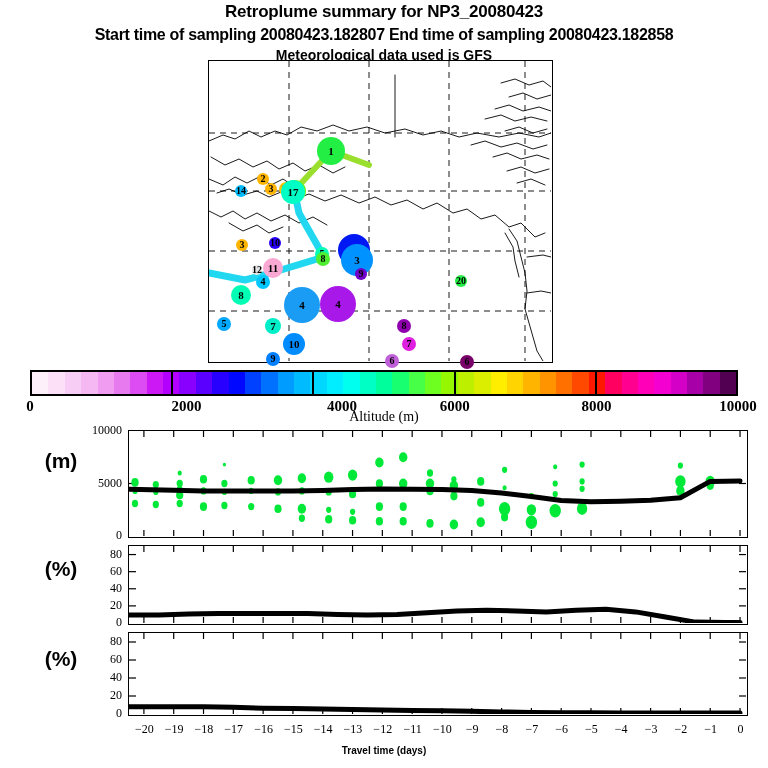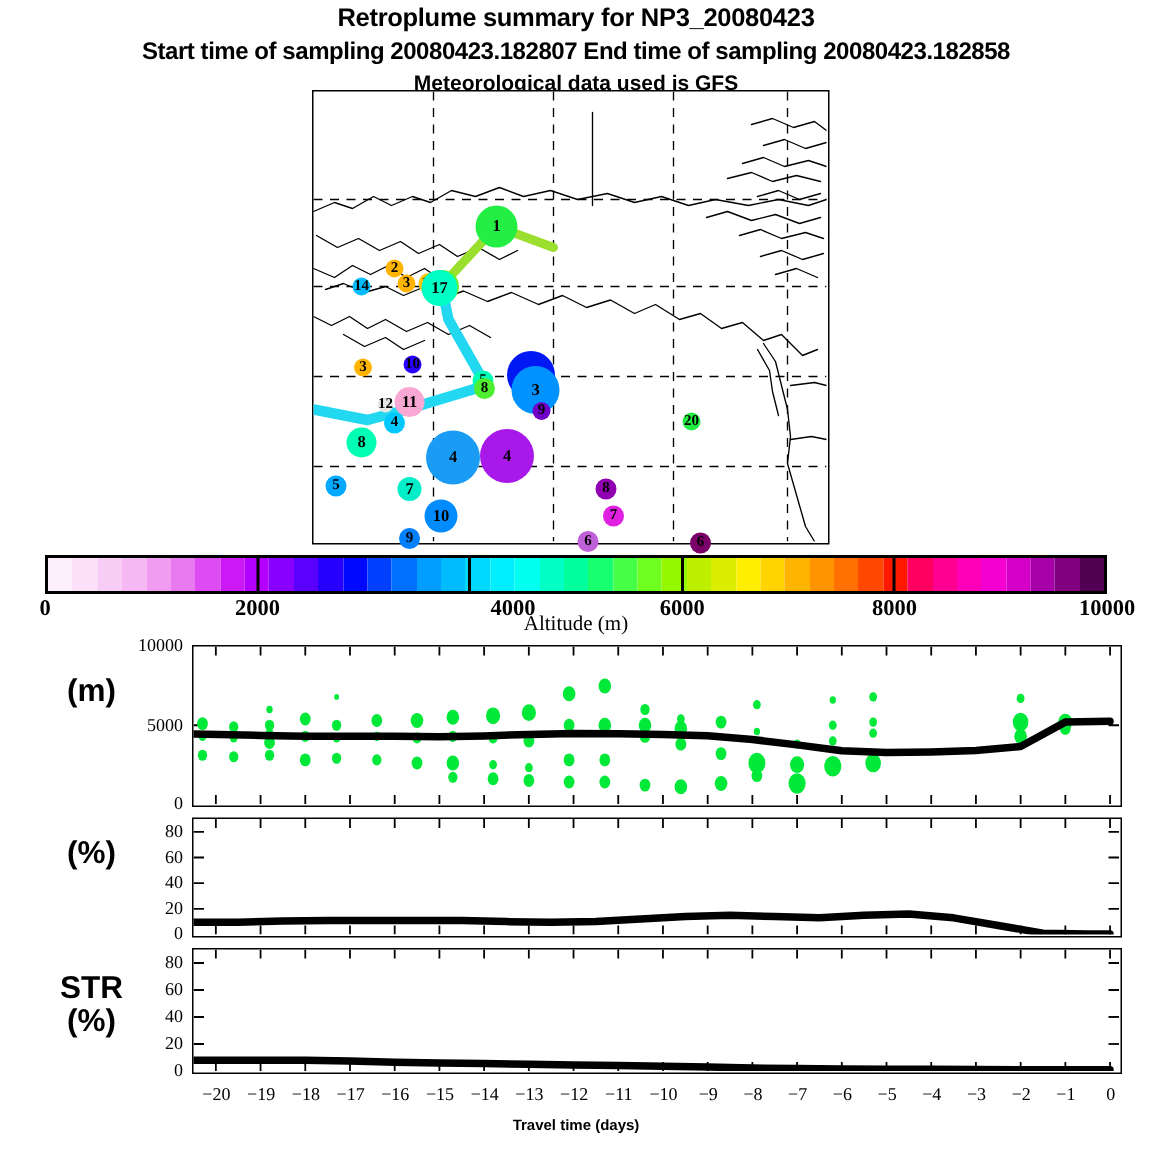--- a/index.html
+++ b/index.html
@@ -245,21 +245,21 @@
     <i style="background: rgb(255, 0, 184);"></i>
     <i style="background: rgb(244, 0, 208);"></i>
     <i style="background: rgb(212, 0, 200);"></i>
     <i style="background: rgb(168, 0, 168);"></i>
     <i style="background: rgb(128, 0, 128);"></i>
     <i style="background: rgb(82, 0, 82);"></i>
   </div>
 <div id="cbar-ticks">
     <div class="cb-lab" style="left: 0px; width: 60px; text-align: center;">0</div>
     <div class="cb-sep" style="left: 170.6px;"></div>
-    <div class="cb-lab" style="left: 141.6px; width: 60px; text-align: center;">2000</div>
+    <div class="cb-lab" style="left: 141.6px; width: 60px; text-align: right;">2000</div>
     <div class="cb-sep" style="left: 312.2px;"></div>
     <div class="cb-lab" style="left: 297px; width: 60px; text-align: right;">4000</div>
     <div class="cb-sep" style="left: 453.8px;"></div>
     <div class="cb-lab" style="left: 424.8px; width: 60px; text-align: center;">6000</div>
     <div class="cb-sep" style="left: 595.4px;"></div>
     <div class="cb-lab" style="left: 566.4px; width: 60px; text-align: center;">8000</div>
     <div class="cb-lab" style="left: 708px; width: 60px; text-align: center;">10000</div>
   </div>
 <div class="abs" id="cbar-title">Altitude (m)</div>
 
@@ -444,21 +444,20 @@
       <line y1="42.77777777777778" y2="42.77777777777778" x1="617" x2="610" stroke="#000" stroke-width="1.2"></line>
       <line y1="25.66666666666667" y2="25.66666666666667" x1="0" x2="7" stroke="#000" stroke-width="1.2"></line>
       <line y1="25.66666666666667" y2="25.66666666666667" x1="617" x2="610" stroke="#000" stroke-width="1.2"></line>
       <line y1="8.555555555555557" y2="8.555555555555557" x1="0" x2="7" stroke="#000" stroke-width="1.2"></line>
       <line y1="8.555555555555557" y2="8.555555555555557" x1="617" x2="610" stroke="#000" stroke-width="1.2"></line>
       <polyline points="0.0,68.9 29.8,68.9 59.6,68.0 89.4,67.6 119.2,67.6 149.0,67.6 178.8,67.6 208.6,68.4 238.5,68.9 268.3,68.4 298.1,66.7 327.9,65.0 357.7,64.2 387.5,65.0 417.3,65.9 447.1,64.2 476.9,63.3 506.7,65.9 536.5,71.0 566.3,76.1 596.1,76.6 611.0,76.6" stroke="#000000" stroke-width="5" fill="none" stroke-linejoin="round" stroke-linecap="round"></polyline>
     </svg>
 </div>
 
 <div class="axlab" id="str-label">
-  <div>STR</div>
   <div>(%)</div>
 </div>
 <div class="panel" id="str-panel">
   <svg id="str-svg" width="617" height="81" viewBox="0 0 617 81">
       <line x1="14.903381642512077" x2="14.903381642512077" y1="0" y2="6" stroke="#000" stroke-width="1.2"></line>
       <line x1="14.903381642512077" x2="14.903381642512077" y1="81" y2="75" stroke="#000" stroke-width="1.2"></line>
       <line x1="44.710144927536234" x2="44.710144927536234" y1="0" y2="6" stroke="#000" stroke-width="1.2"></line>
       <line x1="44.710144927536234" x2="44.710144927536234" y1="81" y2="75" stroke="#000" stroke-width="1.2"></line>
       <line x1="74.5169082125604" x2="74.5169082125604" y1="0" y2="6" stroke="#000" stroke-width="1.2"></line>
       <line x1="74.5169082125604" x2="74.5169082125604" y1="81" y2="75" stroke="#000" stroke-width="1.2"></line>

